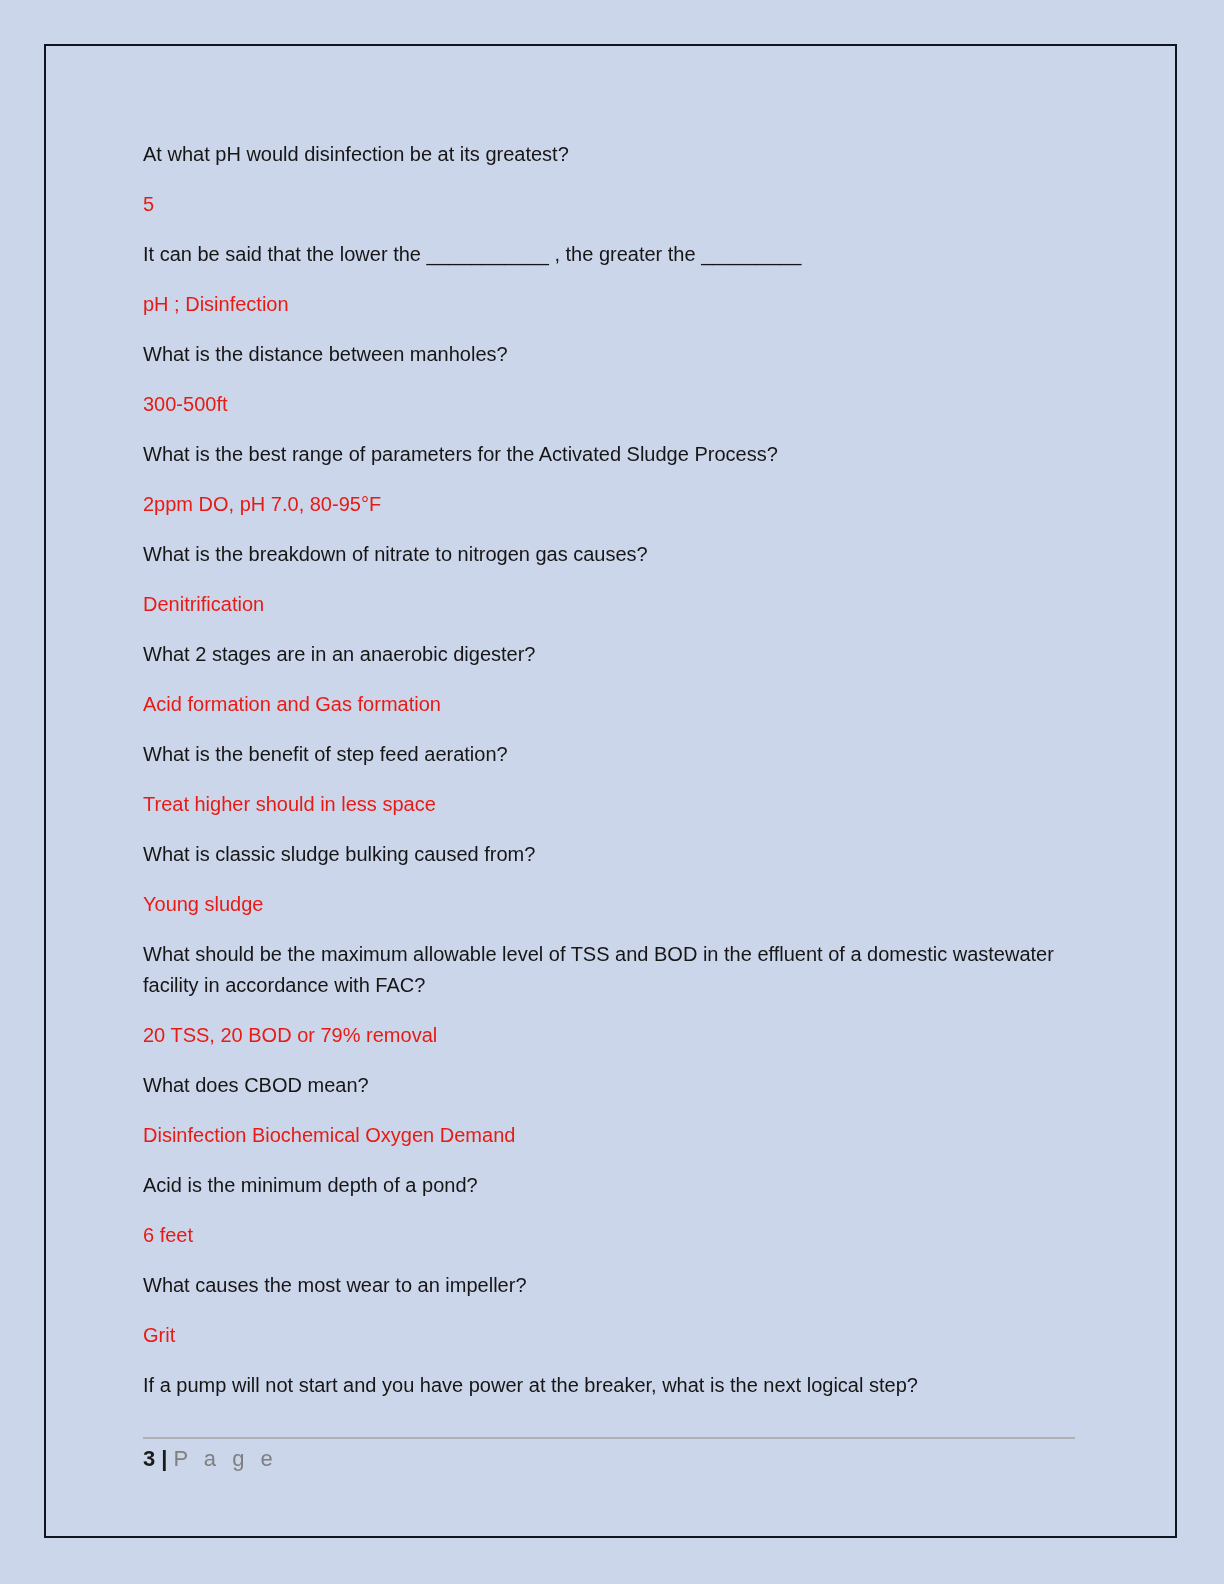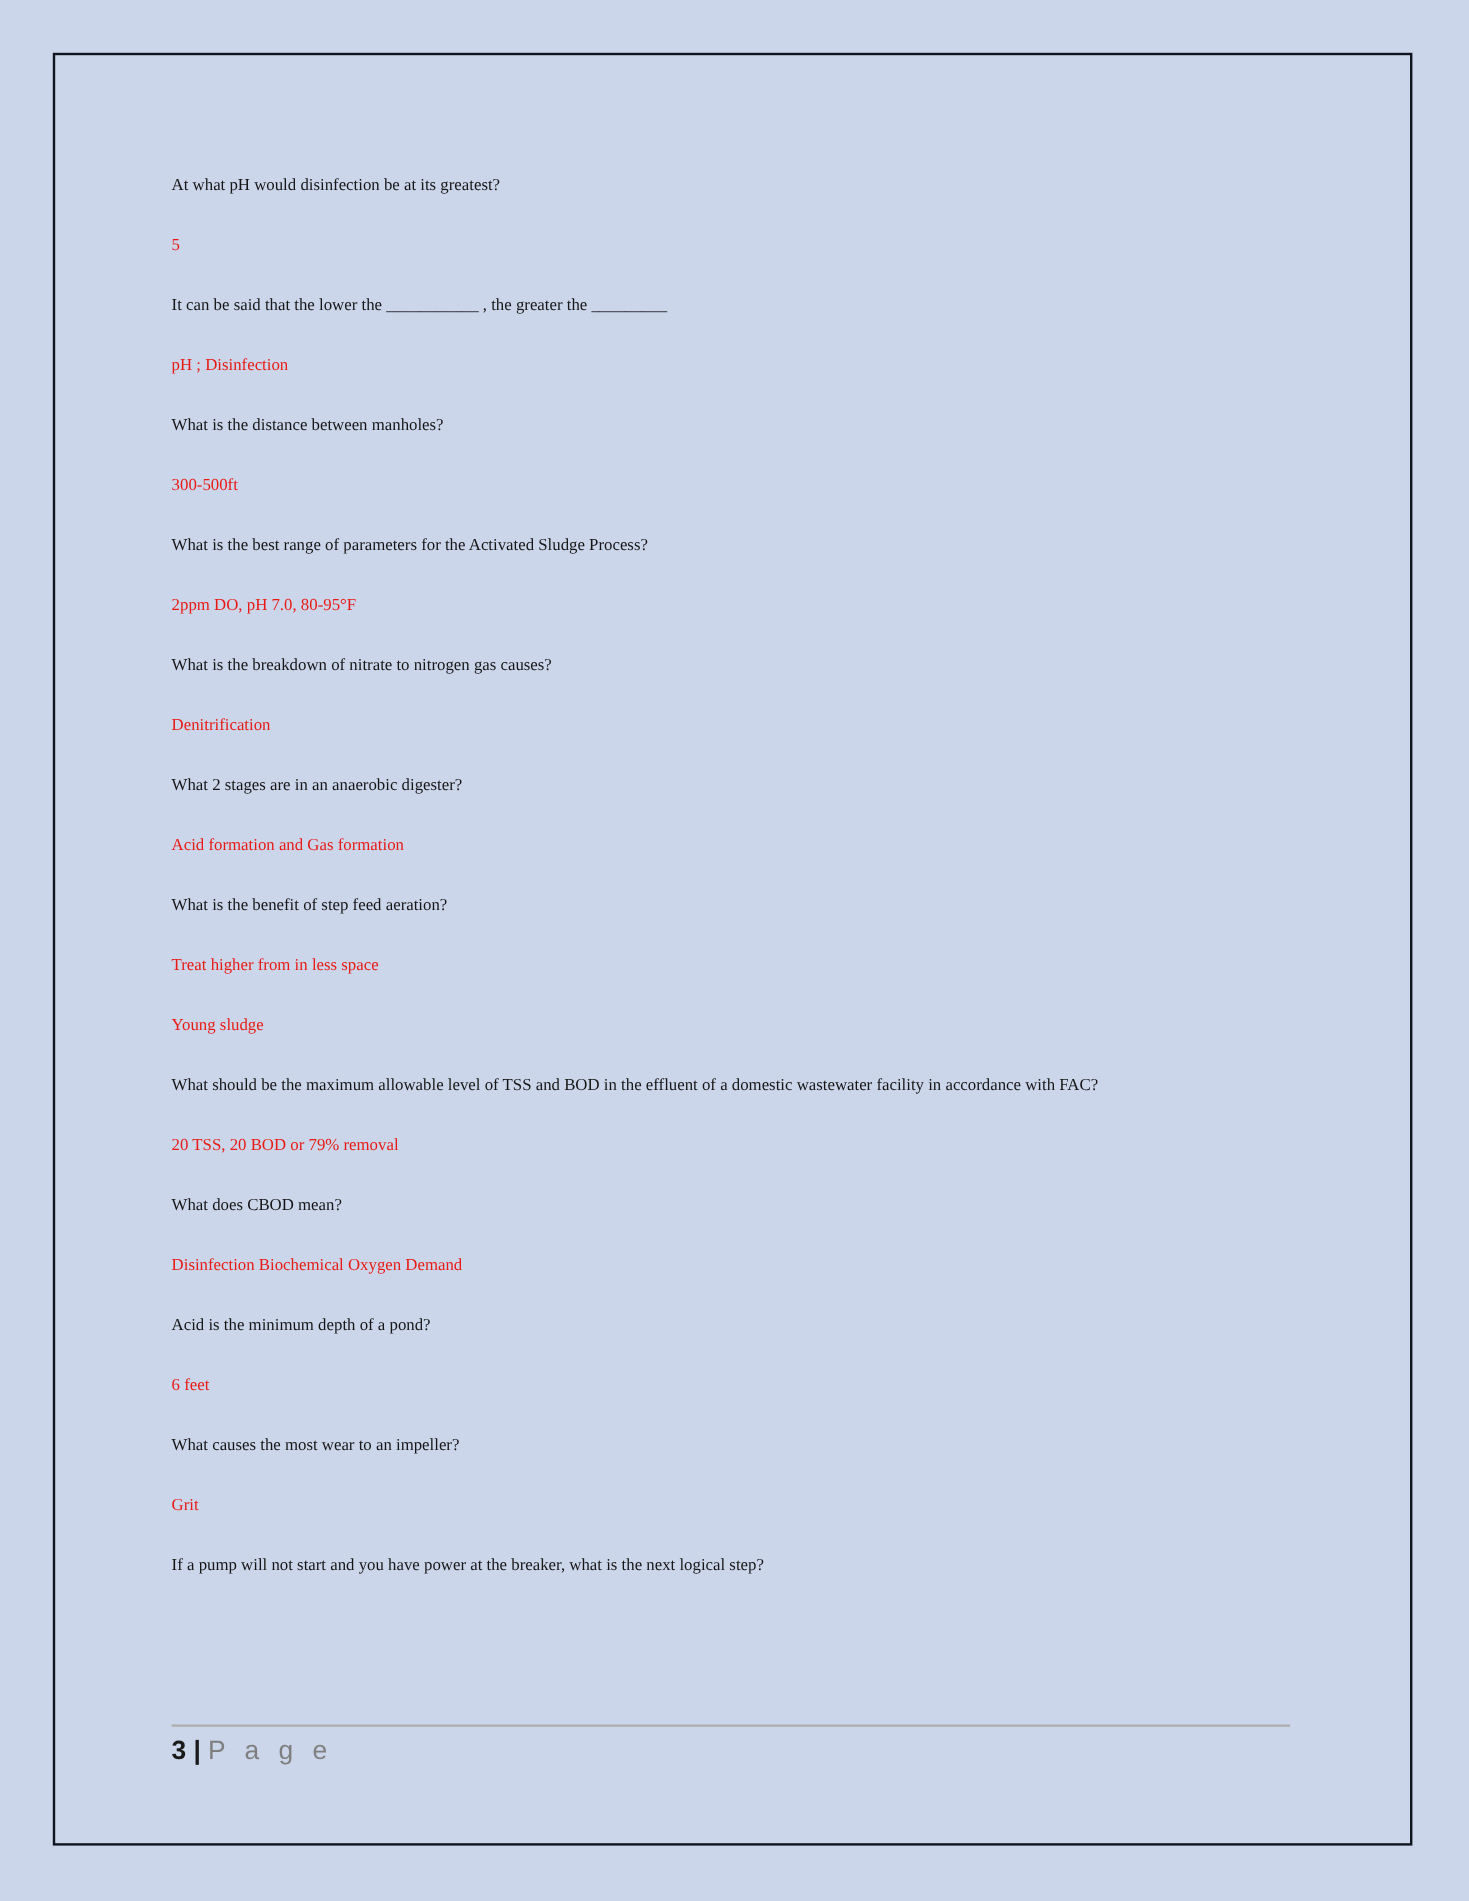--- a/index.html
+++ b/index.html
@@ -24,24 +24,23 @@
     box-sizing: border-box;
   }
   .content {
     position: absolute;
     left: 143px;
     top: 139px;
     width: 938px;
   }
   .content p {
     margin: 0 0 19px 0;
-    font-size: 14px;
+    font-size: 20px;
     line-height: 31px;
     color: var(--question-text, #161616);
-    font-family: Liberation Serif, serif;
   }
   .content p.a {
     color: var(--answer-text, #e81b14);
   }
   .footer-rule {
     position: absolute;
     left: 143px;
     top: 1437px;
     width: 932px;
     height: 2px;
@@ -88,22 +87,23 @@
   <p class="q">What is the best range of parameters for the Activated Sludge Process?</p>
   <p class="a">2ppm DO, pH 7.0, 80-95°F</p>
 
   <p class="q">What is the breakdown of nitrate to nitrogen gas causes?</p>
   <p class="a">Denitrification</p>
 
   <p class="q">What 2 stages are in an anaerobic digester?</p>
   <p class="a">Acid formation and Gas formation</p>
 
   <p class="q">What is the benefit of step feed aeration?</p>
-  <p class="a">Treat higher from in less space</p>
+  <p class="a">Treat higher should in less space</p>
 
+  <p class="q">What is classic sludge bulking caused from?</p>
   <p class="a">Young sludge</p>
 
   <p class="q">What should be the maximum allowable level of TSS and BOD in the effluent of a domestic wastewater facility in accordance with FAC?</p>
   <p class="a">20 TSS, 20 BOD or 79% removal</p>
 
   <p class="q">What does CBOD mean?</p>
   <p class="a">Disinfection Biochemical Oxygen Demand</p>
 
   <p class="q">Acid is the minimum depth of a pond?</p>
   <p class="a">6 feet</p>

